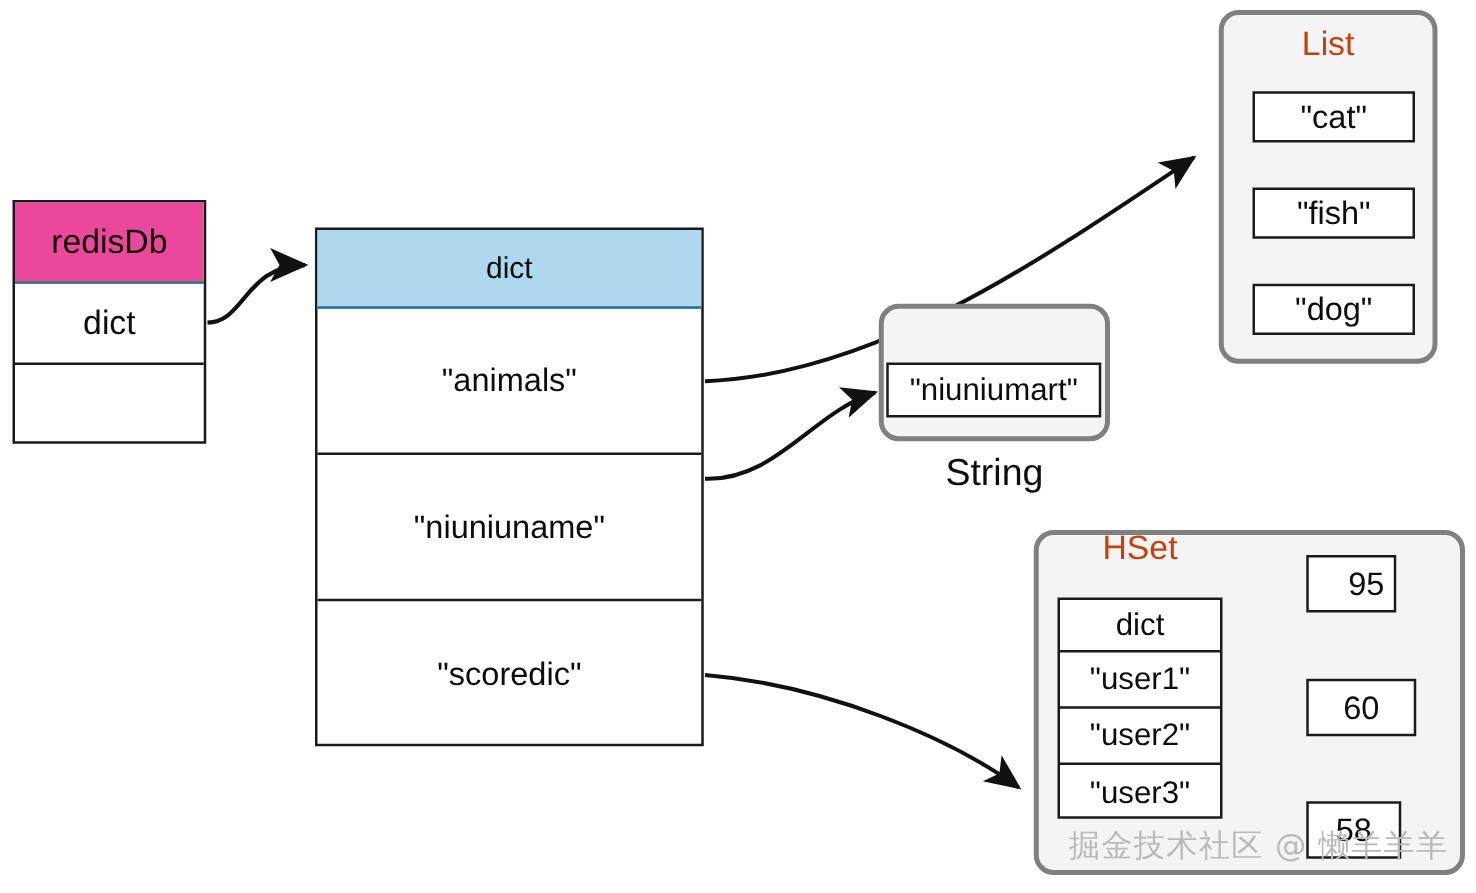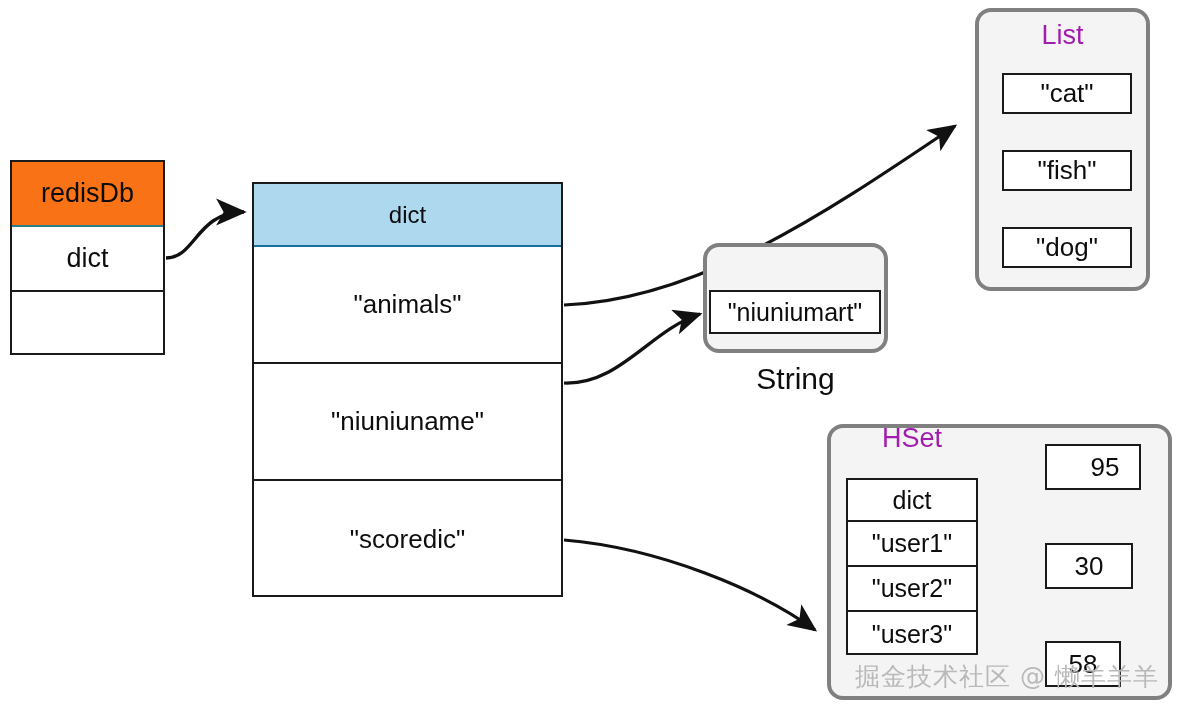--- a/index.html
+++ b/index.html
@@ -39,21 +39,21 @@
     align-items: center;
     justify-content: center;
     border-bottom: 2px solid #1a1a1a;
     color: #0d0d0d;
   }
   .struct-row:last-child { border-bottom: none; }
 
   .redisdb-box { left: 10px; top: 160px; width: 155px; height: 195px; }
   .redisdb-head {
     height: 65px;
-    background: #f97316;
+    background: #ec4899;
     font-size: 27px;
     border-bottom: 2px solid #2a7f86;
   }
   .redisdb-dict { height: 65px; font-size: 27px; }
   .redisdb-empty { height: 63px; }
 
   
   .dict-box { left: 252px; top: 182px; width: 311px; height: 415px; }
   .dict-head {
     height: 63px;
@@ -66,21 +66,21 @@
   
   .container {
     position: absolute;
     box-sizing: border-box;
     border: 4px solid #808080;
     border-radius: 16px;
     background: #f4f4f4;
   }
   .container-title {
     position: absolute;
-    color: #a21caf;
+    color: #c2410c;
     font-size: 27px;
     text-align: center;
   }
 
   
   .cell {
     position: absolute;
     box-sizing: border-box;
     border: 2px solid #1a1a1a;
     background: #ffffff;
@@ -193,19 +193,19 @@
   <div class="container" style="left:827px; top:424px; width:345px; height:276px;"></div>
   <div class="container-title" style="left:846px; top:423px; width:132px; text-align:center;">HSet</div>
 
   <div class="hset-table" style="left:846px; top:478px; width:132px; height:177px;">
     <div class="hset-row" style="height:42px;">dict</div>
     <div class="hset-row" style="height:45px;">"user1"</div>
     <div class="hset-row" style="height:45px;">"user2"</div>
     <div class="hset-row" style="height:45px;">"user3"</div>
   </div>
 
-  <div class="cell" style="left:1045px; top:444px; width:96px; height:46px;padding-left:24px;">95</div>
-  <div class="cell" style="left:1045px; top:543px; width:88px; height:46px;">30</div>
+  <div class="cell" style="left:1045px; top:444px; width:72px; height:46px;padding-left:24px;">95</div>
+  <div class="cell" style="left:1045px; top:543px; width:88px; height:46px;">60</div>
   <div class="cell" style="left:1045px; top:641px; width:76px; height:46px;">58</div>
 
   <div class="watermark" style="left:855px; top:660px;">掘金技术社区 @ 懒羊羊羊</div>
 
 </div>
 
 </body></html>

